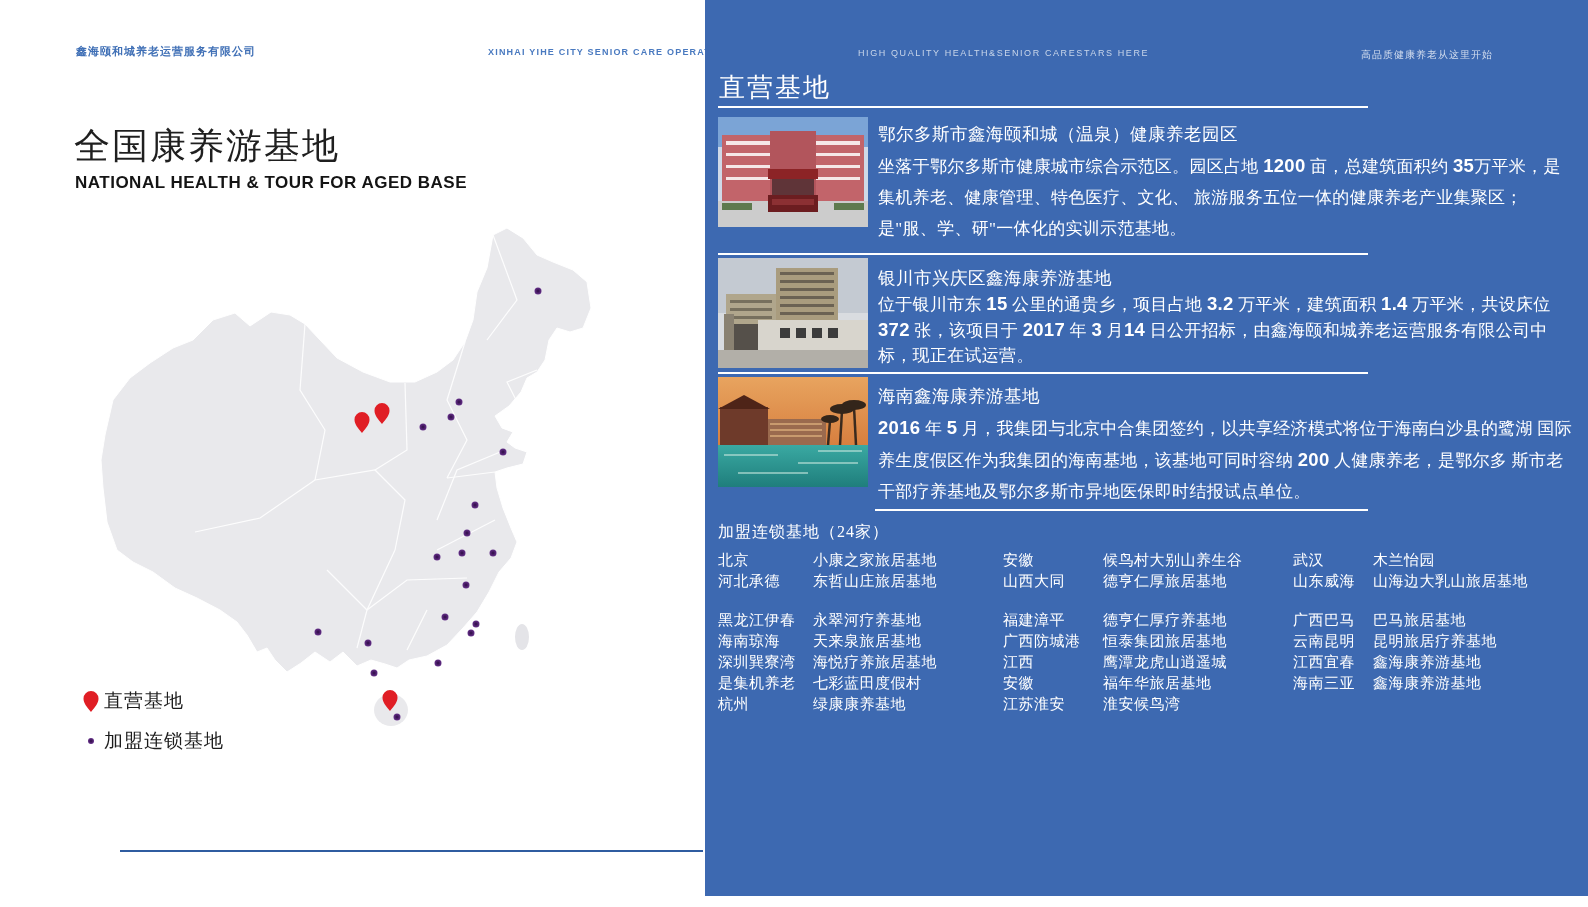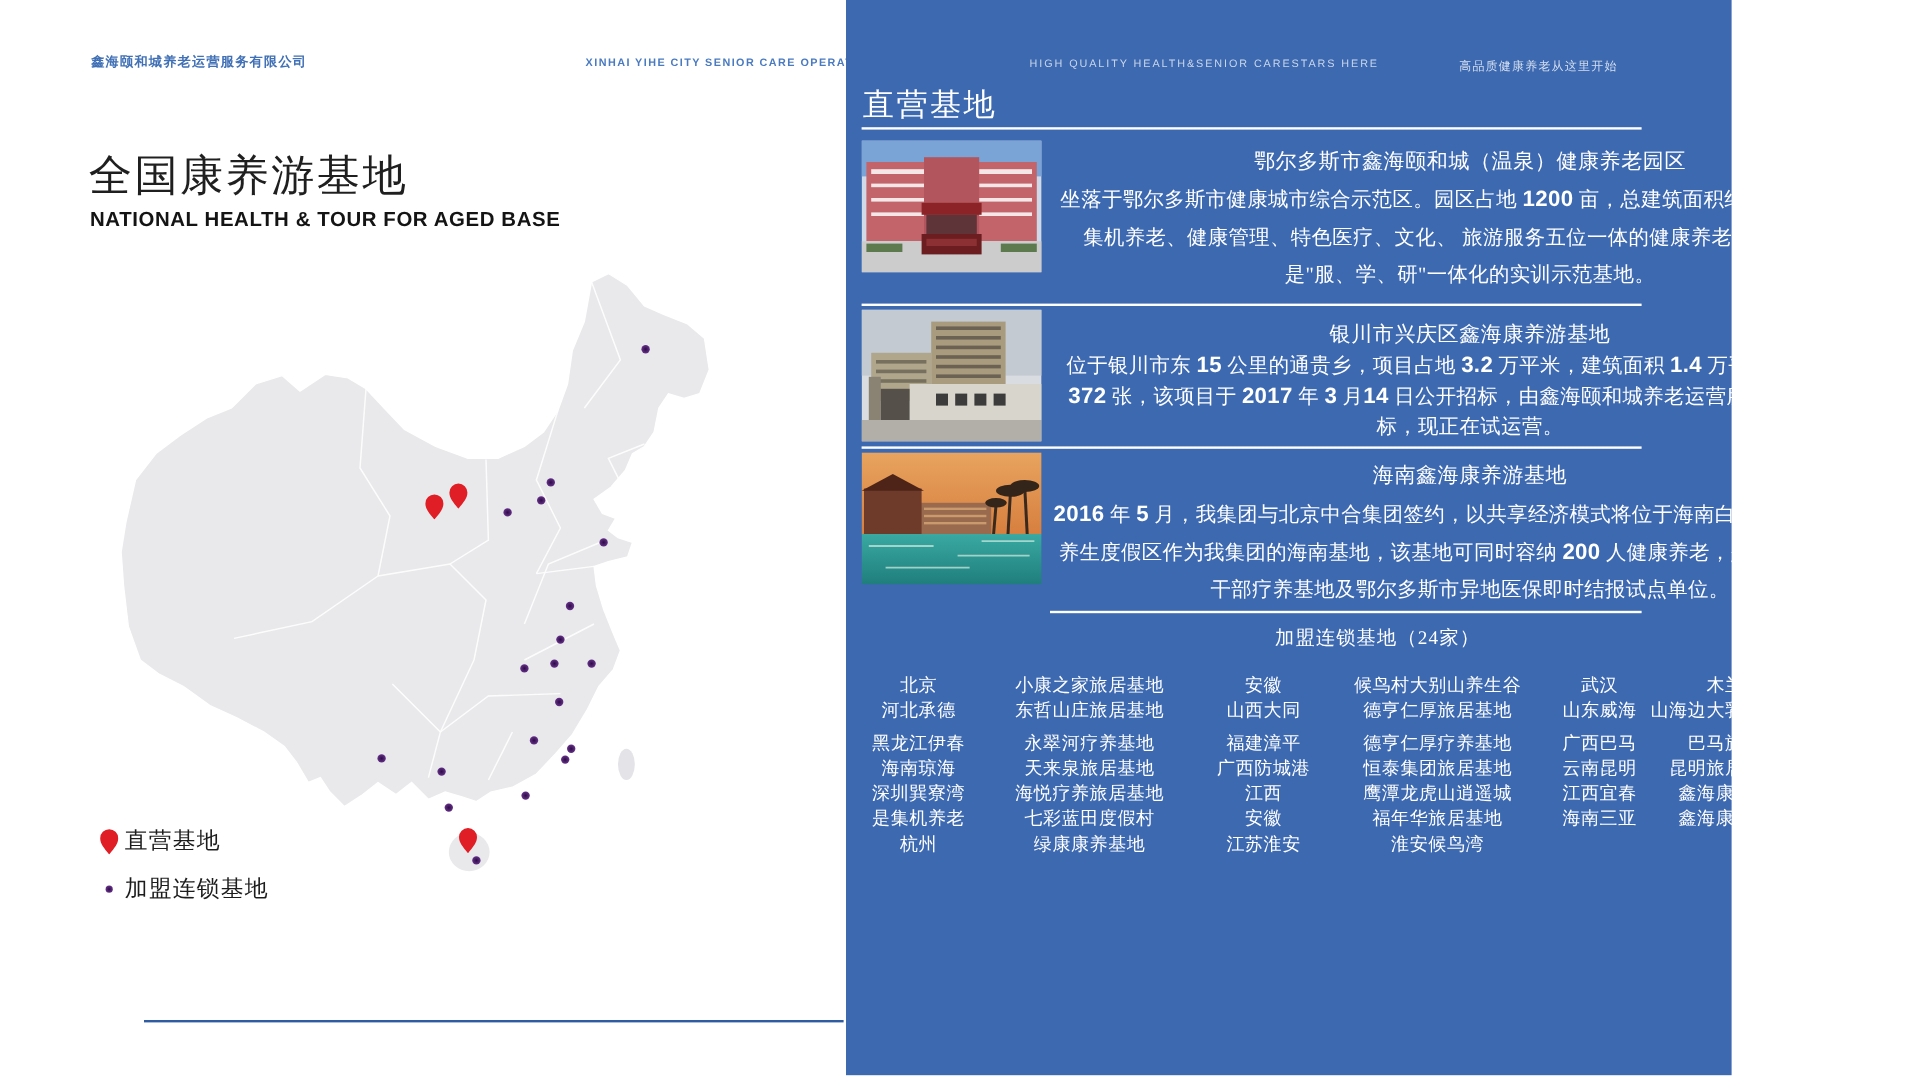--- a/index.html
+++ b/index.html
@@ -22,49 +22,49 @@
         transform:translate(-50%,-50%);}
   .mpin{position:absolute;transform:translate(-50%,-100%);line-height:0;}
   .legend{position:absolute;left:78px;top:688px;font-family:"Liberation Serif",serif;}
   .legend-row{display:flex;align-items:center;margin-bottom:14px;}
   .legend-row .licon{width:26px;display:flex;justify-content:center;align-items:center;}
   .legend-label{font-size:19px;color:#1c1c1c;letter-spacing:1px;}
   .ldot{width:6px;height:6px;border-radius:50%;
         background:radial-gradient(circle,#2e0b45 0%,#5e2b80 60%,#7a4aa0 100%);}
   .footer-rule{position:absolute;left:120px;top:850px;width:583px;height:2px;background:#2f5ca0;}
   
-  .panel{position:absolute;left:705px;top:0;width:738px;height:896px;background:#3d69b1;color:#fff;text-align:center;}
+  .panel{position:absolute;left:705px;top:0;width:883px;height:896px;background:#3d69b1;color:#fff;}
   .panel-header-en{position:absolute;left:153px;top:48px;font-size:9px;color:#c9d6ea;
                    letter-spacing:1.6px;}
   .panel-header-cn{position:absolute;right:95px;top:48px;font-size:10px;color:#d4deef;
                    letter-spacing:1px;}
   .panel-title{position:absolute;left:14px;top:70px;font-size:26px;letter-spacing:2px;
                font-family:"Liberation Serif",serif;}
   .divider{position:absolute;height:1.5px;background:#fff;}
   .sec{position:absolute;left:0;width:883px;font-family:"Liberation Serif",serif;}
   .sec .photo{position:absolute;left:13px;top:0;width:150px;height:110px;display:block;}
   .sec .stext{position:absolute;left:173px;top:2px;width:694px;}
   .sec-title{font-size:17.5px;letter-spacing:.5px;}
   .sec-body{font-size:17px;letter-spacing:.3px;}
   .lh31 .sec-title,.lh31 .sec-body{line-height:31px;}
   .lh25 .sec-title,.lh25 .sec-body{line-height:25px;}
   .sec-body b{font-family:"Liberation Sans",sans-serif;font-weight:700;font-size:18.5px;}
   
   .franchise{position:absolute;left:13px;top:522px;width:860px;
              font-family:"Liberation Serif",serif;}
-  .f-head{font-size:16px;letter-spacing:1px;margin-bottom:19px;}
+  .f-head{font-size:16px;letter-spacing:1px;margin-bottom:7px;}
   .f-row{display:flex;align-items:flex-start;line-height:21px;font-size:15px;letter-spacing:.5px;}
   .f-row .fc{display:block;}
   .fc.c1{width:95px;flex:none;}
   .fc.c2{width:190px;flex:none;}
   .fc.c3{width:100px;flex:none;}
   .fc.c4{width:190px;flex:none;}
   .fc.c5{width:80px;flex:none;}
   .fc.c6{width:160px;flex:none;}
-  .f-row.gap{margin-top:6px;}
+  .f-row.gap{margin-top:18px;}
 </style>
 </head>
 <body>
 
 <div class="slide">
 
   <div class="company-cn">鑫海颐和城养老运营服务有限公司</div>
   <div class="company-en">XINHAI YIHE CITY SENIOR CARE OPERATION CO., LTD.</div>
 
   <h1 class="page-title" style="margin:0;font-weight:normal;">全国康养游基地</h1>

